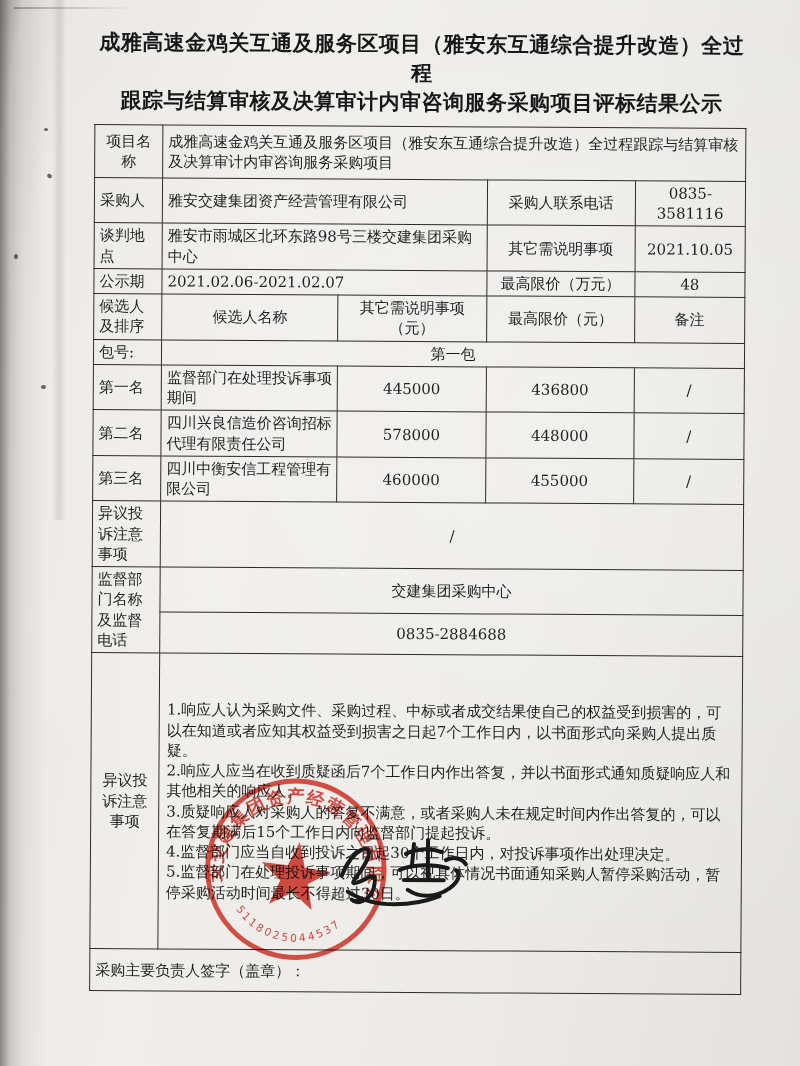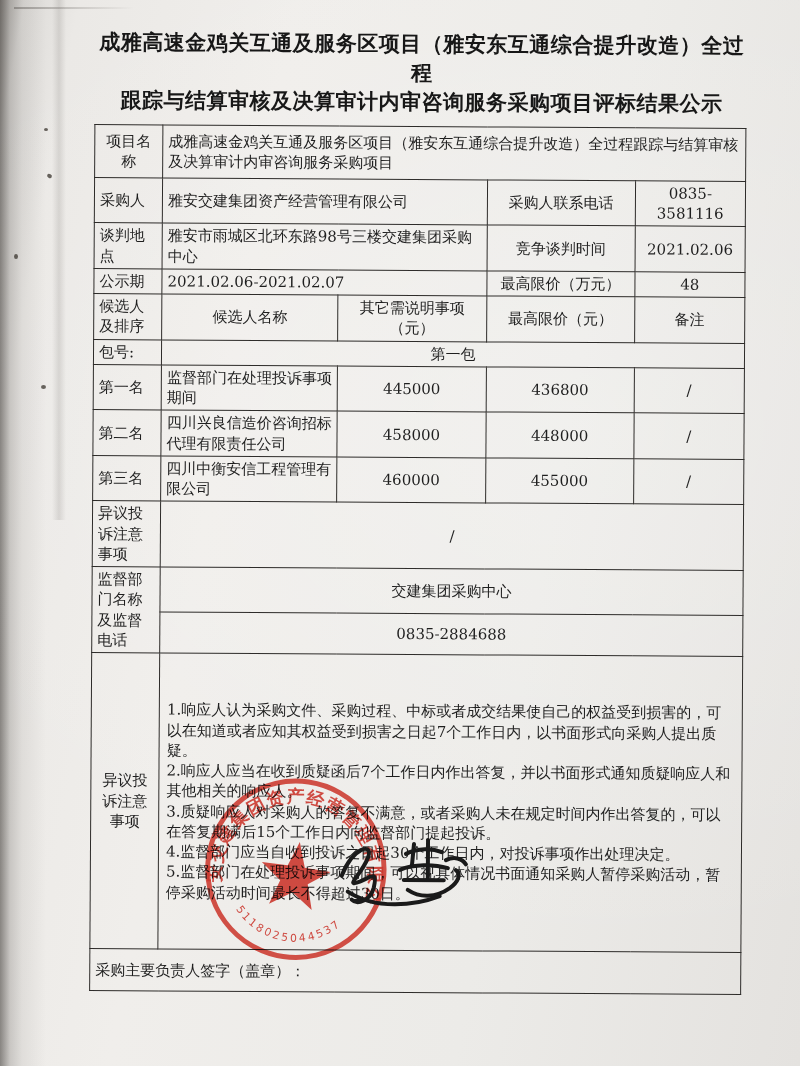--- a/index.html
+++ b/index.html
@@ -107,22 +107,22 @@
       </tr>
       <tr class="r2">
         <td class="lab lft">采购人</td>
         <td class="lft" colspan="2">雅安交建集团资产经营管理有限公司</td>
         <td class="ctr">采购人联系电话</td>
         <td class="ctr">0835-3581116</td>
       </tr>
       <tr class="r3">
         <td class="lab lft">谈判地点</td>
         <td class="lft" colspan="2">雅安市雨城区北环东路98号三楼交建集团采购中心</td>
-        <td class="ctr">竞争谈判时间</td>
-        <td class="ctr">2021.02.06</td>
+        <td class="ctr">其它需说明事项</td>
+        <td class="ctr">2021.10.05</td>
       </tr>
       <tr class="r4">
         <td class="lab lft">公示期</td>
         <td class="lft" colspan="2">2021.02.06-2021.02.07</td>
         <td class="ctr">最高限价（万元）</td>
         <td class="ctr">48</td>
       </tr>
       <tr class="r5">
         <td class="lab lft">候选人及排序</td>
         <td class="ctr">候选人名称</td>
@@ -137,21 +137,21 @@
       <tr class="rc">
         <td class="lab lft">第一名</td>
         <td class="lft">监督部门在处理投诉事项期间</td>
         <td class="ctr">445000</td>
         <td class="ctr">436800</td>
         <td class="ctr">/</td>
       </tr>
       <tr class="rc">
         <td class="lab lft">第二名</td>
         <td class="lft">四川兴良信造价咨询招标代理有限责任公司</td>
-        <td class="ctr">458000</td>
+        <td class="ctr">578000</td>
         <td class="ctr">448000</td>
         <td class="ctr">/</td>
       </tr>
       <tr class="rc">
         <td class="lab lft">第三名</td>
         <td class="lft">四川中衡安信工程管理有限公司</td>
         <td class="ctr">460000</td>
         <td class="ctr">455000</td>
         <td class="ctr">/</td>
       </tr>

